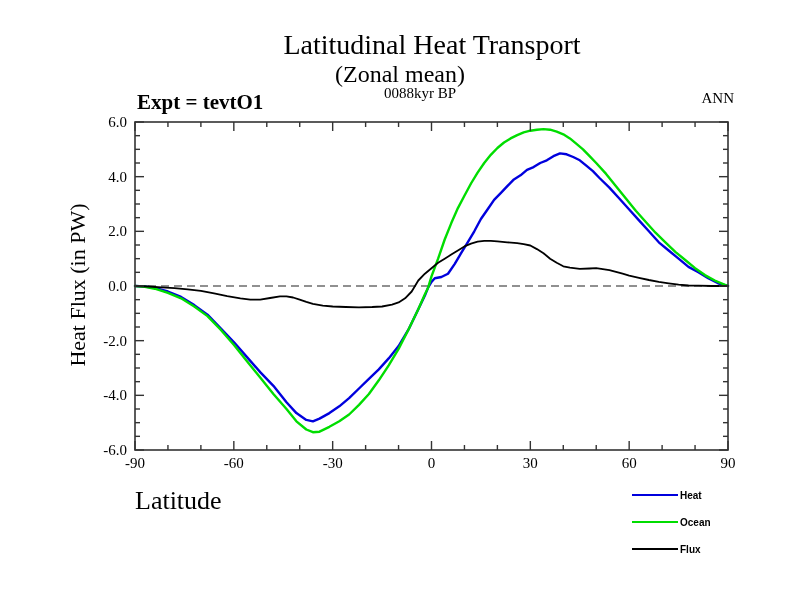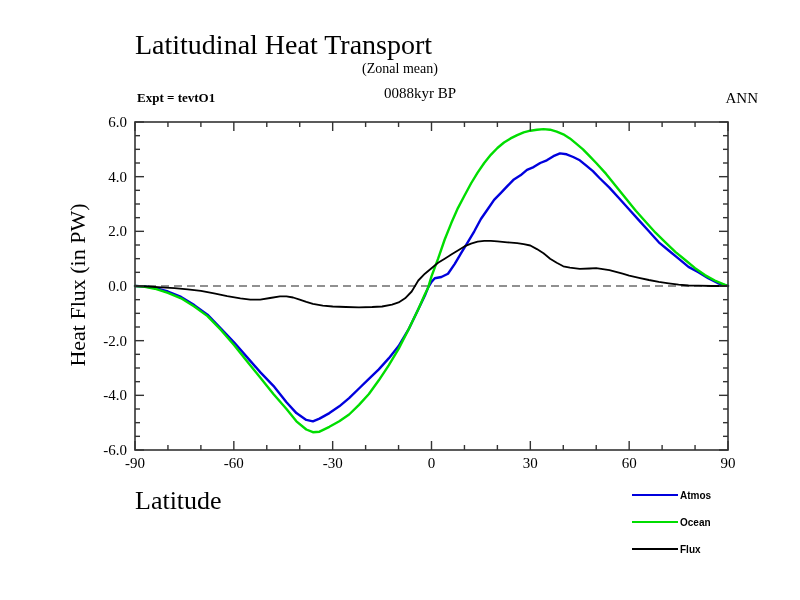--- a/index.html
+++ b/index.html
@@ -1,24 +1,24 @@
 <!DOCTYPE html>
 <html><head>
 <meta charset="utf-8">
 <style>
   html,body{margin:0;padding:0;background:#fff;}
   .page{position:relative;width:800px;height:600px;background:#ffffff;overflow:hidden;
         font-family:"Liberation Serif",serif;color:#000;}
   .page svg{position:absolute;left:0;top:0;}
   .abs{position:absolute;}
-  .title{top:29px;left:135px;width:594px;text-align:left;font-size:28px;}
-  .subtitle{top:61px;left:0;width:800px;text-align:center;font-size:14px;}
+  .title{top:29px;left:135px;width:594px;text-align:center;font-size:28px;}
+  .subtitle{top:61px;left:0;width:800px;text-align:center;font-size:24px;}
   .timelabel{top:85px;left:40px;width:760px;text-align:center;font-size:15px;}
-  .expt{top:90px;left:137px;font-size:13px;font-weight:bold;}
-  .season{top:90px;left:628px;width:130px;text-align:right;font-size:15px;}
+  .expt{top:90px;left:137px;font-size:21px;font-weight:bold;}
+  .season{top:90px;left:604px;width:130px;text-align:right;font-size:15px;}
   .ylabel{top:285px;left:78px;transform:translate(-50%,-50%) rotate(-90deg);
           transform-origin:center;font-size:22px;white-space:nowrap;}
   .xlabel{top:486px;left:135px;width:594px;text-align:left;font-size:26px;}
   .legend{left:632px;top:489px;}
   .legend-row{display:flex;align-items:center;height:12px;margin-bottom:15px;}
   .swatch{display:inline-block;width:46px;height:2px;}
   .legend-label{font-family:"Liberation Sans",sans-serif;font-size:10px;font-weight:700;
                 margin-left:2px;letter-spacing:0px;}
 </style>
 </head>
@@ -139,21 +139,21 @@
   <div class="abs subtitle">(Zonal mean)</div>
   <div class="abs timelabel">0088kyr BP</div>
   <div class="abs expt">Expt = tevtO1</div>
   <div class="abs season">ANN</div>
   <div class="abs ylabel">Heat Flux (in PW)</div>
   <div class="abs xlabel">Latitude</div>
 
   <div class="abs legend">
     <div class="legend-row">
       <span class="swatch" style="background: rgb(0, 0, 221);"></span>
-      <span class="legend-label">Atmos</span>
+      <span class="legend-label">Heat</span>
     </div>
     <div class="legend-row">
       <span class="swatch" style="background: rgb(0, 221, 0);"></span>
       <span class="legend-label">Ocean</span>
     </div>
     <div class="legend-row">
       <span class="swatch" style="background: rgb(0, 0, 0);"></span>
       <span class="legend-label">Flux</span>
     </div>
   </div>

